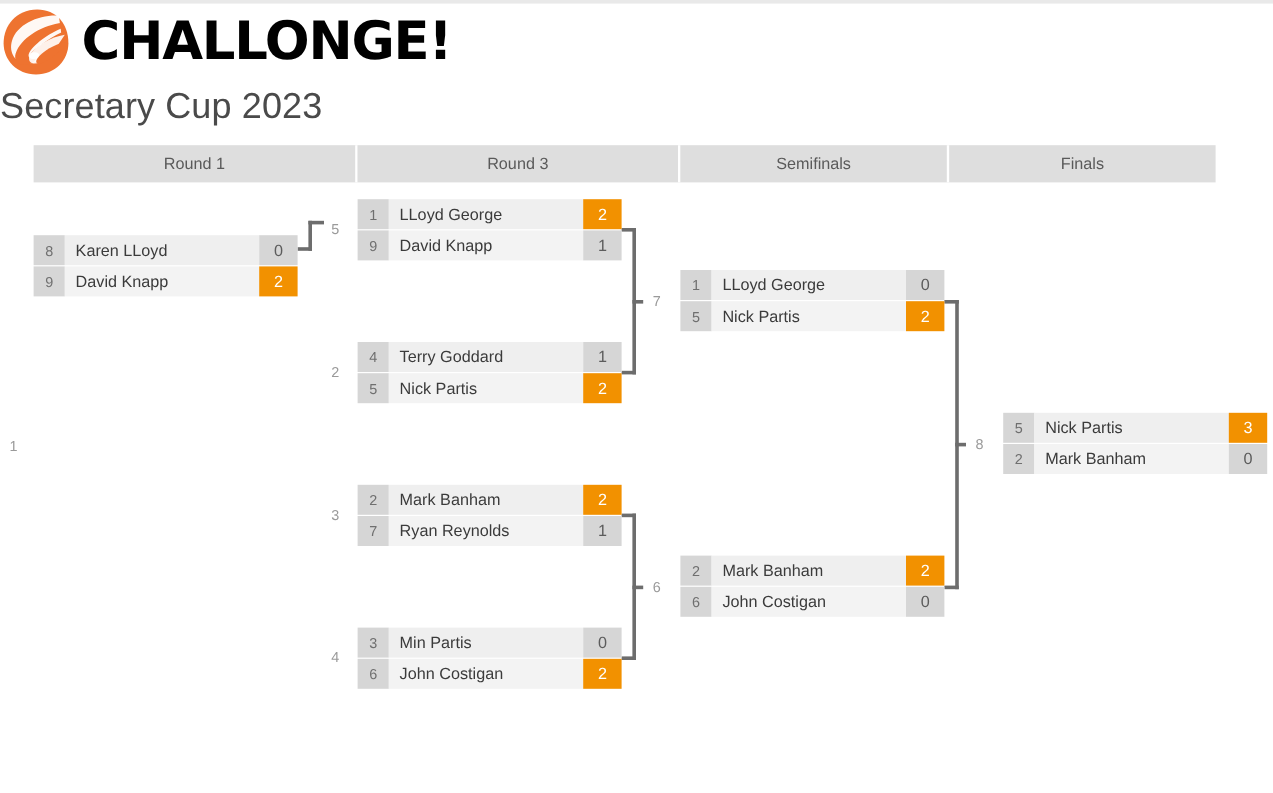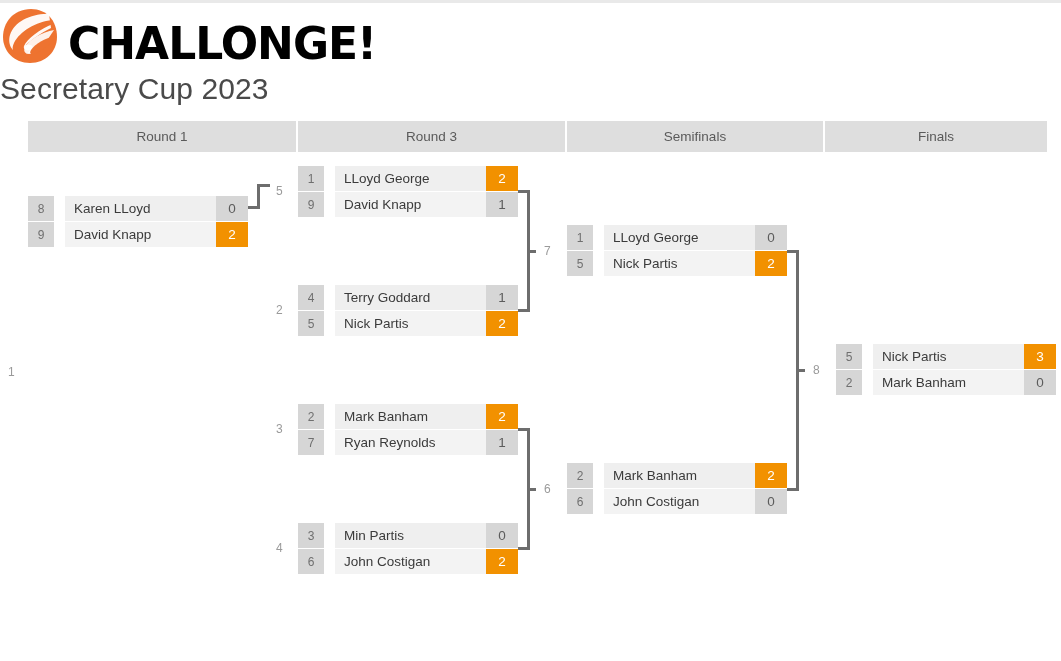--- a/index.html
+++ b/index.html
@@ -21,21 +21,21 @@
     position: absolute;
     left: 0; top: 0;
     width: 1061px; height: 3px;
     background: #e9e9e9;
   }
   #brand {
     position: absolute;
     left: 0; top: 4px;
     height: 62px;
     display: flex;
-    align-items: flex-end;
+    align-items: center;
   }
   #logo {
     width: 62px;
     height: 60px;
     flex: 0 0 auto;
     margin-left: 0px;
   }
   #wordmark {
     font-family: "DejaVu Sans", sans-serif;
     font-weight: bold;
@@ -116,21 +116,20 @@
     flex: 1 1 auto;
     background: #efefef;
     color: #3b3b3b;
     font-size: 13.5px;
     display: flex;
     align-items: center;
     padding-left: 9px;
     box-sizing: border-box;
     white-space: nowrap;
     overflow: hidden;
-    margin-left: 11px;
   }
   .row.bottom .pname { background: #f3f3f3; }
   .score {
     width: 32px;
     flex: 0 0 32px;
     background: #d6d6d6;
     color: #5c5c5c;
     font-size: 13.5px;
     display: flex;
     align-items: center;
@@ -173,21 +172,21 @@
     <path d="M55 30 C45 32 35 38 31 44 C29 47 31 49 34 48 C40 46 49 39 55 33 Z" fill="#ee7330"></path>
   </svg>
   <div id="wordmark">CHALLONGE!</div>
 </div>
 
 <div id="page-title">Secretary Cup 2023</div>
 
 <div id="rounds-bar">
   <div class="round-header" style="width:270px">Round 1</div>
   <div class="round-header" style="width:269px">Round 3</div>
-  <div class="round-header" style="width:258px">Semifinals</div>
+  <div class="round-header" style="width:224px">Semifinals</div>
   <div class="round-header" style="width:222px">Finals</div>
 </div>
 
 <div id="bracket">
 
   <div class="conn-h" style="left:248px; top:54px;  width:12px;"></div>
   <div class="conn-v" style="left:257px; top:32px;  height:25px;"></div>
   <div class="conn-h" style="left:257px; top:32px;  width:13px;"></div>
 
   <div class="conn-h" style="left:518px; top:38px;  width:12px;"></div>

